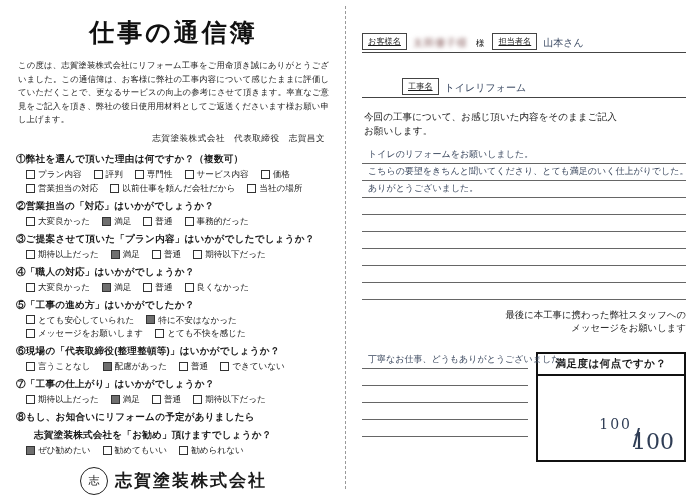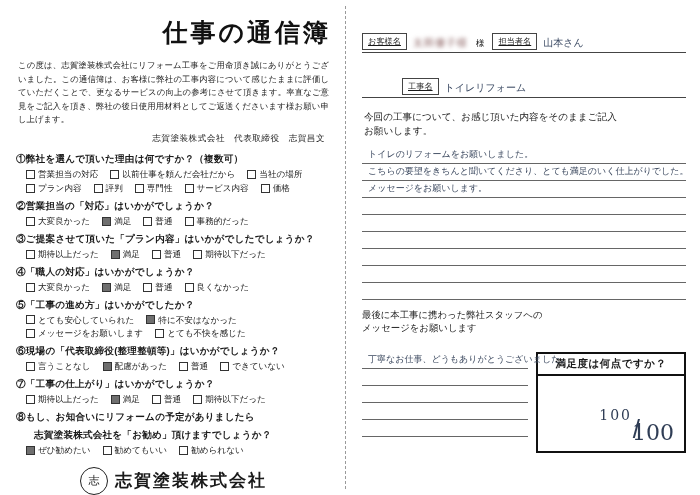--- a/index.html
+++ b/index.html
@@ -2,21 +2,21 @@
 <html><head>
 <meta charset="utf-8">
 <style>
   html,body{margin:0;padding:0;background:#ffffff;}
   body{width:700px;height:495px;font-family:"Liberation Sans",sans-serif;color:#1a1a1a;overflow:hidden;}
   #sheet{position:relative;width:700px;height:495px;box-sizing:border-box;}
   .left{position:absolute;left:0;top:0;width:345px;height:495px;box-sizing:border-box;padding:12px 14px 8px 16px;}
   .right{position:absolute;left:348px;top:0;width:352px;height:495px;box-sizing:border-box;padding:16px 14px 8px 14px;}
   .vdivide{position:absolute;left:345px;top:6px;width:0;height:483px;border-left:1px dashed #9a9a9a;}
 
-  .title{font-family:"DejaVu Serif","Liberation Serif",serif;font-size:25px;font-weight:bold;letter-spacing:3px;text-align:right;margin:4px 0 10px 0;color:#111;}
+  .title{font-family:"DejaVu Serif","Liberation Serif",serif;font-size:25px;font-weight:bold;letter-spacing:3px;text-align:center;margin:4px 0 10px 0;color:#111;}
   .intro{font-size:8.4px;line-height:1.62;text-align:justify;margin:0 2px 6px 2px;color:#222;}
   .signline{font-size:8.6px;text-align:right;margin:2px 6px 8px 0;letter-spacing:.5px;}
 
   .q{font-size:9.6px;font-weight:bold;margin:5px 0 2px 0;letter-spacing:.2px;}
   .opts{font-size:8.6px;margin:0 0 1px 10px;display:flex;flex-wrap:wrap;}
   .opt{display:inline-flex;align-items:center;margin-right:12px;white-space:nowrap;line-height:1.5;}
   .box{display:inline-block;width:7px;height:7px;border:1px solid #333;margin-right:3px;background:#fff;}
   .opt.checked .box{background:#6f6f6f;border-color:#333;}
   .indent{margin-left:18px;}
 
@@ -28,78 +28,78 @@
   .topfields{display:flex;align-items:flex-end;font-size:8.5px;border-bottom:1px solid #444;padding-bottom:2px;}
   .fieldlabel{border:1px solid #444;padding:2px 5px;font-size:8.2px;margin-right:6px;white-space:nowrap;text-decoration:underline;}
   .handwrite{font-family:"DejaVu Serif","Liberation Serif",serif;color:#3b4a63;font-size:10px;margin-top:20px;}
   .blur{filter:blur(2.2px);color:#7a4a4a;letter-spacing:1px;}
   .sama{font-size:8.5px;margin:0 8px;}
   .row2{display:flex;align-items:flex-end;margin-top:8px;border-bottom:1px solid #444;padding-bottom:2px;padding-left:40px;}
   .lead{font-size:9.6px;line-height:1.5;margin:12px 2px 8px 2px;}
   .lines{margin-top:2px;}
   .line{border-bottom:1px solid #666;height:16px;position:relative;}
   .hw{position:absolute;left:6px;bottom:2px;font-family:"DejaVu Serif","Liberation Serif",serif;font-size:9px;color:#3d4a60;white-space:nowrap;}
-  .staffhead{font-size:9.4px;text-align:left;line-height:1.45;margin:8px 0 4px 0;}
+  .staffhead{font-size:9.4px;text-align:right;line-height:1.45;margin:8px 0 4px 0;}
   .bottomwrap{display:flex;margin-top:17px;}
   .bl{flex:1;margin-right:8px;}
   .br{width:150px;}
   .scorebox{border:2px solid #111;}
   .scorehead{border-bottom:2px solid #111;text-align:center;font-size:10.5px;font-weight:bold;padding:3px 0;letter-spacing:.5px;}
-  .scorebody{height:75px;position:relative;}
+  .scorebody{height:84px;position:relative;}
   .score-num{position:absolute;right:10px;bottom:6px;font-family:"DejaVu Serif","Liberation Serif",serif;font-size:22px;color:#2f3d55;}
   .score-slash{position:absolute;right:44px;bottom:6px;font-size:26px;color:#2f3d55;}
   .score-top{position:absolute;right:52px;bottom:28px;font-family:"DejaVu Serif","Liberation Serif",serif;font-size:14px;color:#2f3d55;letter-spacing:2px;}
 </style>
 </head>
 <body>
 
 <div id="sheet">
   <div class="vdivide"></div>
 
   <div class="left">
     <div class="title">仕事の通信簿</div>
     <div class="intro">この度は、志賀塗装株式会社にリフォーム工事をご用命頂き誠にありがとうございました。この通信簿は、お客様に弊社の工事内容について感じたままに評価していただくことで、更なるサービスの向上の参考にさせて頂きます。率直なご意見をご記入を頂き、弊社の後日使用用材料としてご返送くださいます様お願い申し上げます。</div>
     <div class="signline">志賀塗装株式会社　代表取締役　志賀昌文</div>
 
     <div>
       <div class="q">①弊社を選んで頂いた理由は何ですか？（複数可）</div>
       <div class="opts">
         <span class="opt">
             <span class="box"></span>
+            <span>プラン内容</span>
+          </span>
+        <span class="opt">
+            <span class="box"></span>
+            <span>評判</span>
+          </span>
+        <span class="opt">
+            <span class="box"></span>
+            <span>専門性</span>
+          </span>
+        <span class="opt">
+            <span class="box"></span>
+            <span>サービス内容</span>
+          </span>
+        <span class="opt">
+            <span class="box"></span>
+            <span>価格</span>
+          </span>
+      </div>
+      <div class="opts">
+        <span class="opt">
+            <span class="box"></span>
             <span>営業担当の対応</span>
           </span>
         <span class="opt">
             <span class="box"></span>
             <span>以前仕事を頼んだ会社だから</span>
           </span>
         <span class="opt">
             <span class="box"></span>
             <span>当社の場所</span>
-          </span>
-      </div>
-      <div class="opts">
-        <span class="opt">
-            <span class="box"></span>
-            <span>プラン内容</span>
-          </span>
-        <span class="opt">
-            <span class="box"></span>
-            <span>評判</span>
-          </span>
-        <span class="opt">
-            <span class="box"></span>
-            <span>専門性</span>
-          </span>
-        <span class="opt">
-            <span class="box"></span>
-            <span>サービス内容</span>
-          </span>
-        <span class="opt">
-            <span class="box"></span>
-            <span>価格</span>
           </span>
       </div>
     </div>
 
     <div>
       <div class="q">②営業担当の「対応」はいかがでしょうか？</div>
       <div class="opts">
         <span class="opt">
             <span class="box"></span>
             <span>大変良かった</span>
@@ -274,21 +274,21 @@
 お願いします。</div>
 
     <div class="lines">
       <div class="line">
           <span class="hw">トイレのリフォームをお願いしました。</span>
         </div>
       <div class="line">
           <span class="hw">こちらの要望をきちんと聞いてくださり、とても満足のいく仕上がりでした。</span>
         </div>
       <div class="line">
-          <span class="hw">メッセージをお願いします。</span>
+          <span class="hw">ありがとうございました。</span>
         </div>
       <div class="line">
           <span class="hw"></span>
         </div>
       <div class="line">
           <span class="hw"></span>
         </div>
       <div class="line">
           <span class="hw"></span>
         </div>

